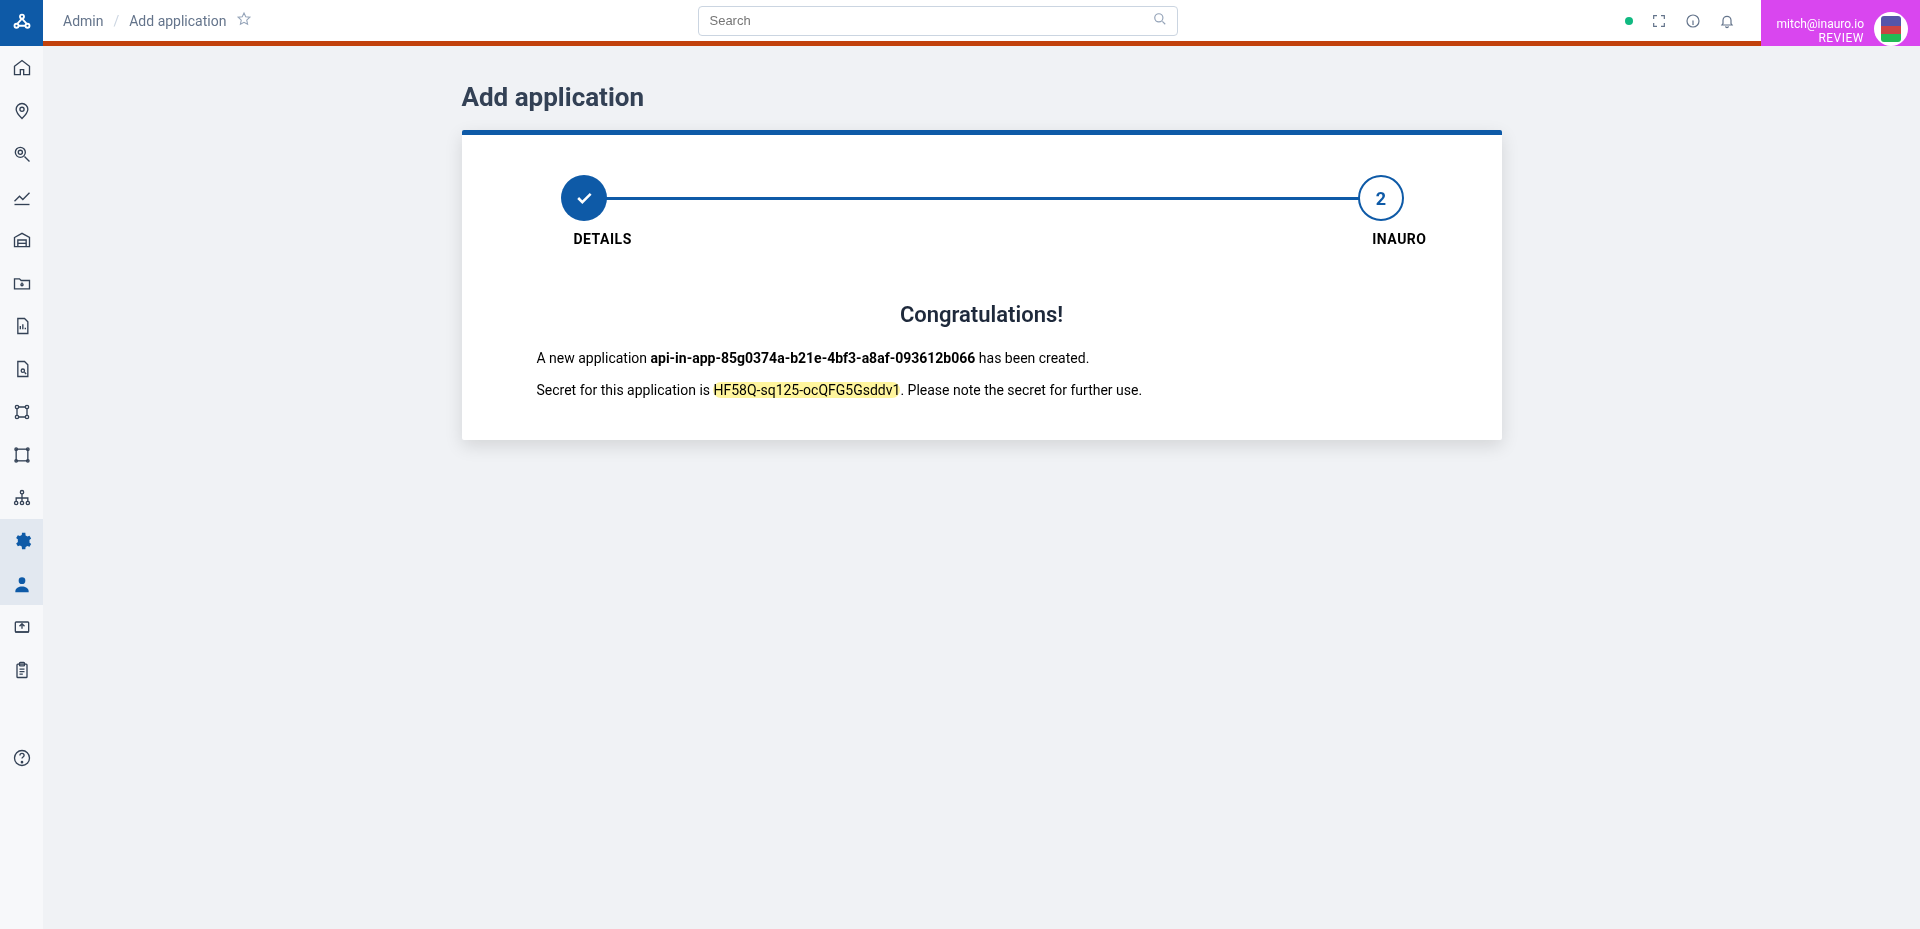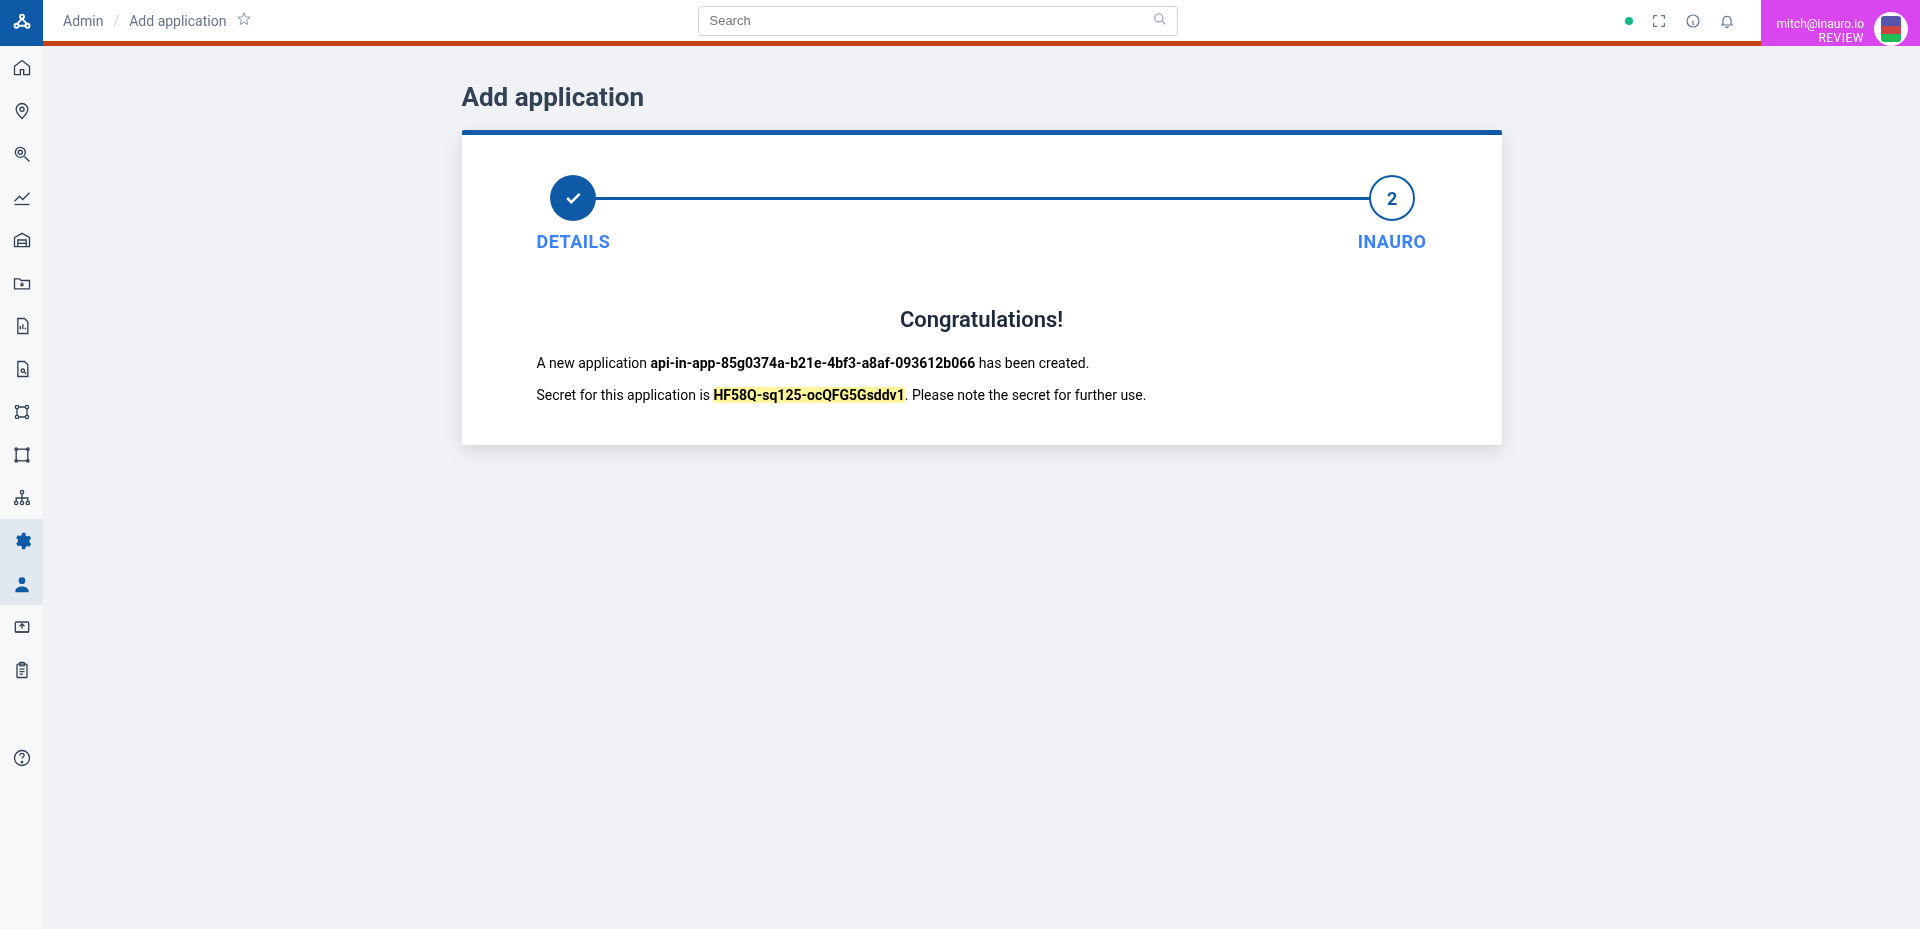--- a/index.html
+++ b/index.html
@@ -109,28 +109,28 @@
   }
   .stepper { display: flex; align-items: center; justify-content: space-between; position: relative; margin-bottom: 55px; }
   .step { display: flex; flex-direction: column; align-items: center; gap: 10px; z-index: 1; }
   .step-circle {
     width: 46px; height: 46px; border-radius: 50%;
     display: flex; align-items: center; justify-content: center;
     font-weight: 700; font-size: 18px;
   }
   .step-done .step-circle { background: #0e5aa7; color: #fff; }
   .step-current .step-circle { background: #fff; color: #0e5aa7; border: 2px solid #0e5aa7; }
-  .step-label { font-size: 18px; font-weight: 700; color: #3b82f6; letter-spacing: 0.5px; }
+  .step-label { font-size: 14px; font-weight: 700; color: #000000; letter-spacing: 0.5px; margin-left: 37px; }
   .step-line {
     position: absolute; top: 22px; left: 46px; right: 46px; height: 3px; background: #0e5aa7;
   }
   .congrats { font-size: 22px; font-weight: 600; color: #1e293b; margin-bottom: 22px; text-align: center; }
   .msg { font-size: 14px; color: #000000; margin-bottom: 12px; line-height: 1.4; }
   .bold { font-weight: 700; }
-  .highlight { background: #fff59d; font-weight: 700; }
+  .highlight { background: #fff59d; font-weight: 400; border-radius: 8px; }
   .actions { display: flex; justify-content: flex-end; margin-top: 40px; }
   .btn-primary {
     background: #1e88e5; color: #fff; border: none; border-radius: 4px;
     padding: 9px 18px; font-size: 14px; font-weight: 600; cursor: pointer;
   }
 </style>
 </head>
 <body>
 
 <div class="app">

